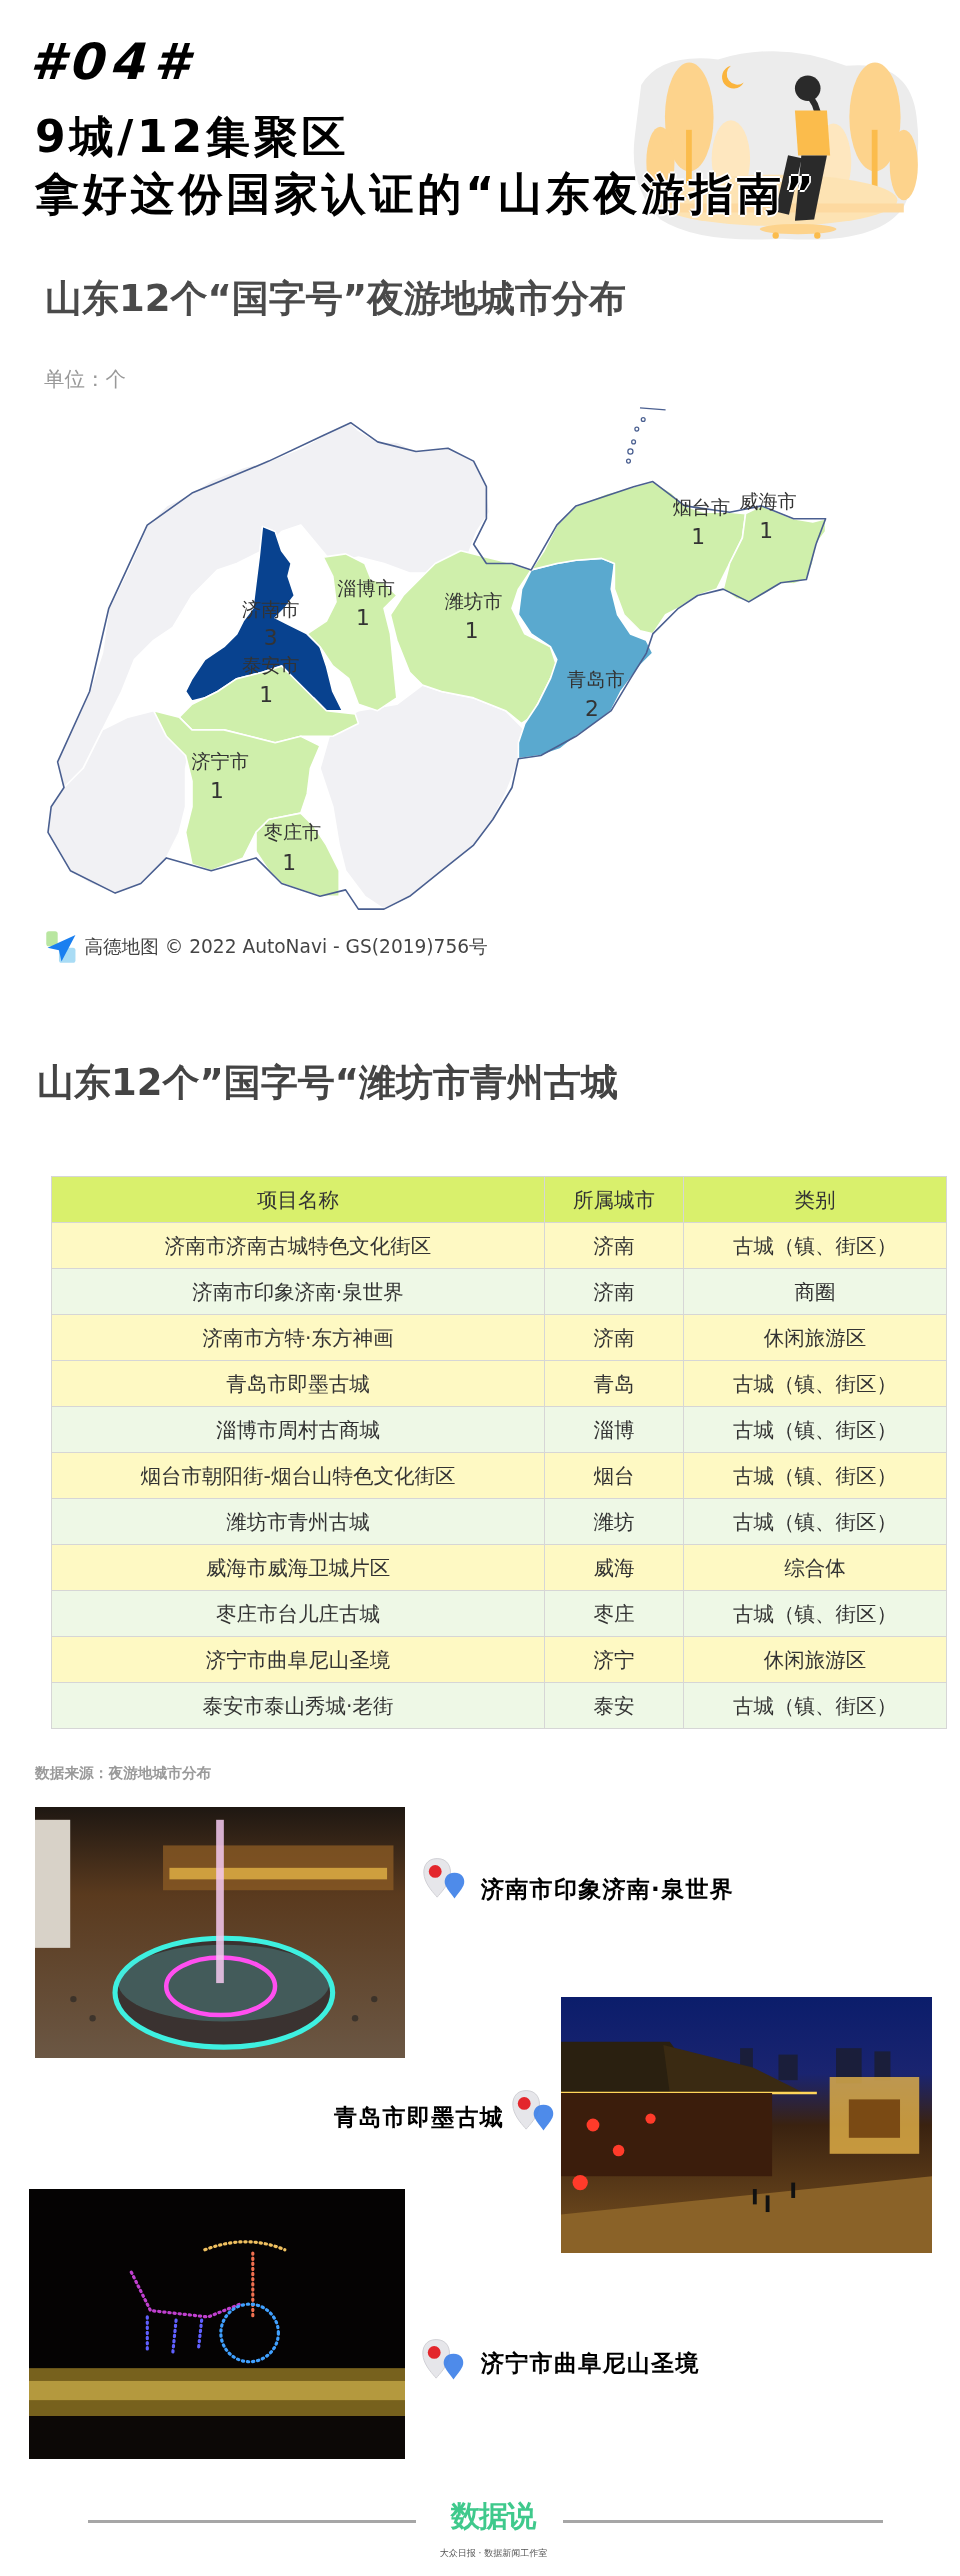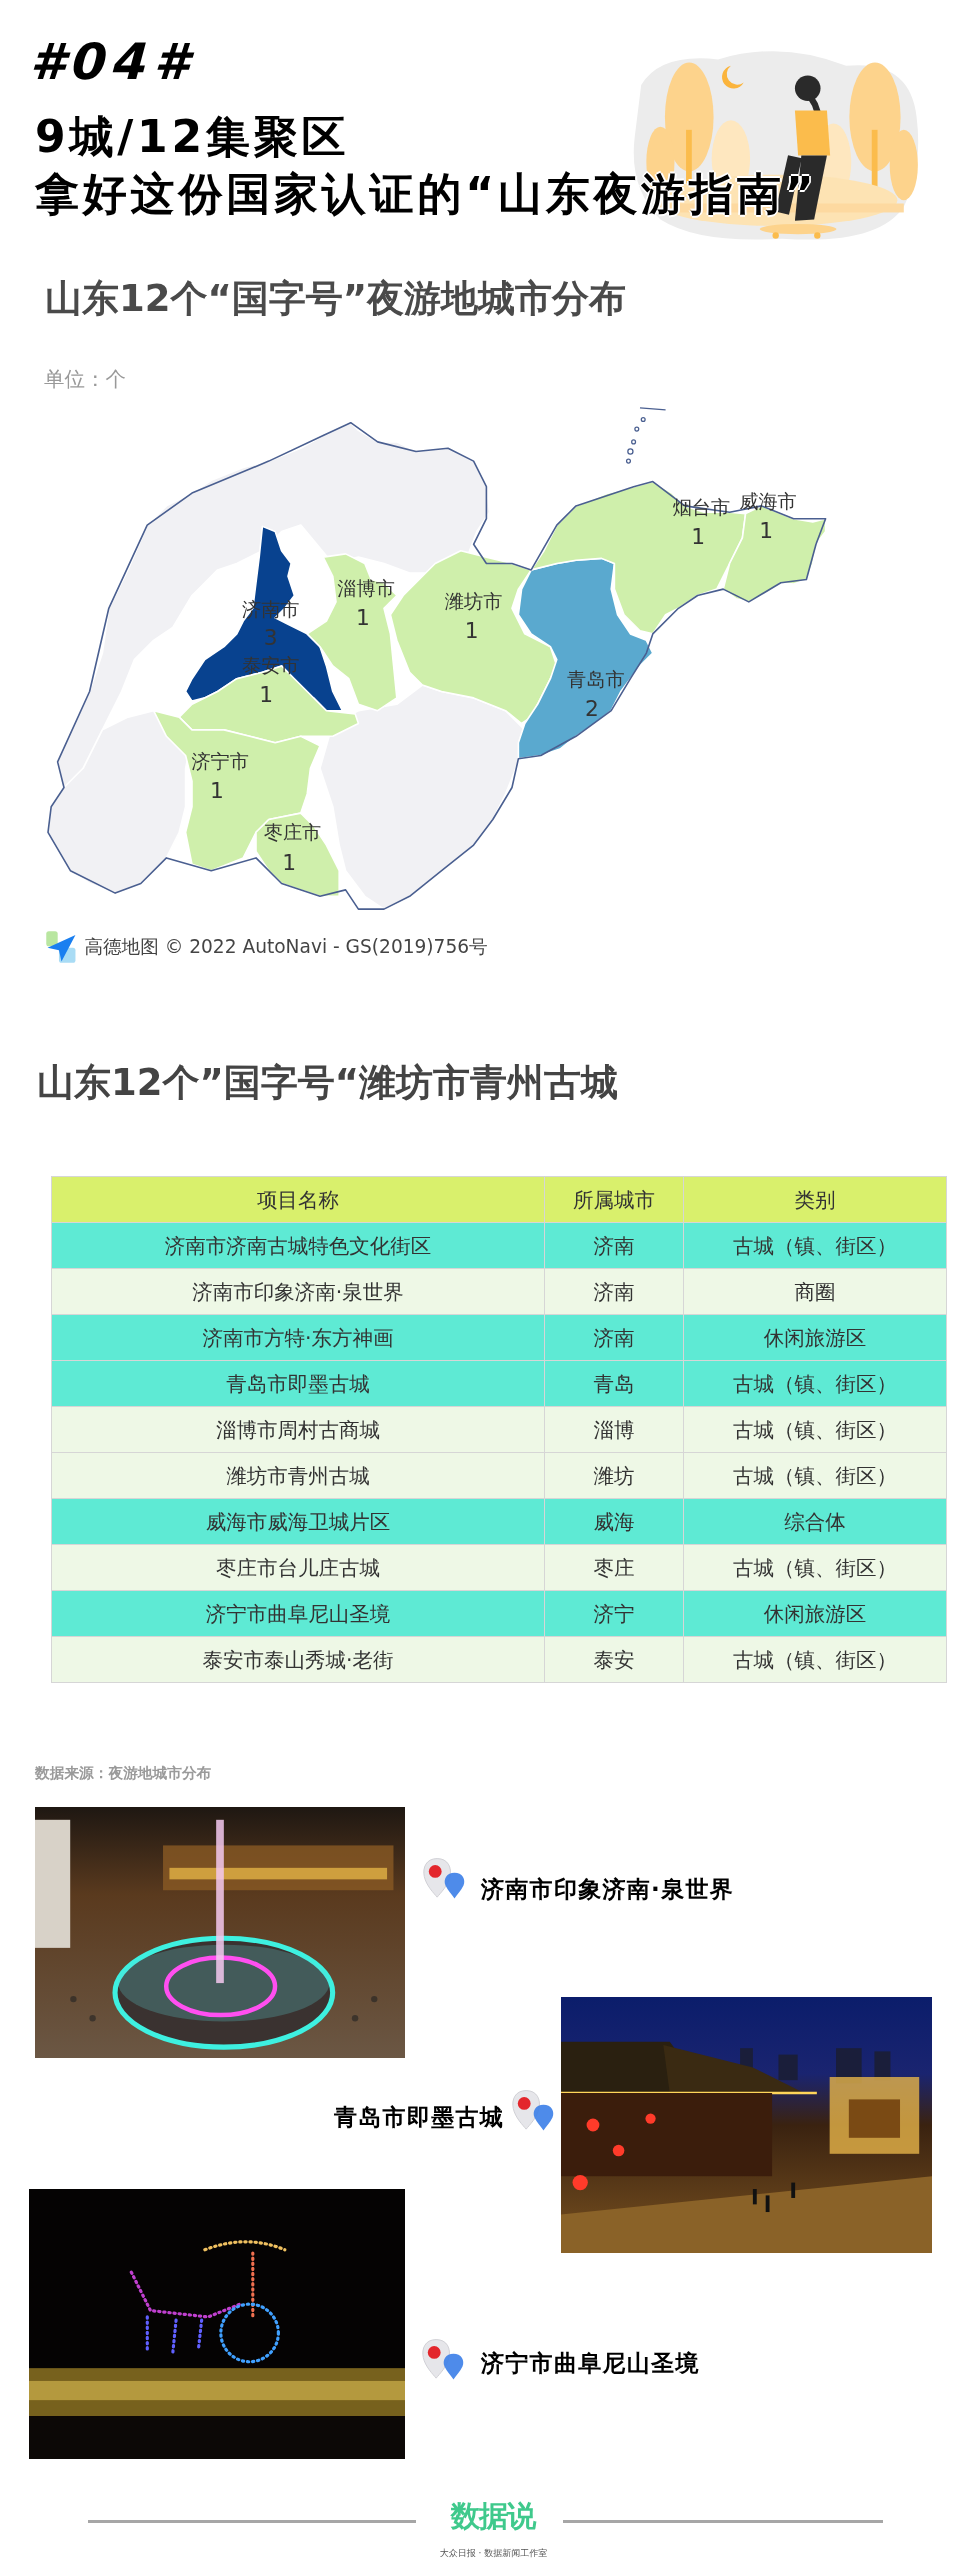--- a/index.html
+++ b/index.html
@@ -29,21 +29,21 @@
   .attrib { left: 45px; top: 931px; height: 32px; display: flex; align-items: center; gap: 6.4px;
             font-size: 18.6px; color: #444; }
   .attrib-logo { width: 33px; height: 32px; position: relative; }
 
   
   .tbl { left: 35px; top: 1176px; width: 895px; border-collapse: collapse; table-layout: fixed; margin-left: 16px; }
   .tbl td, .tbl th { border: 1.9px solid #d6d6d6; height: 46px; text-align: center; font-size: 20.5px;
                      font-weight: normal; color: #333; padding: 0 3.8px; white-space: nowrap; }
   .tbl th { background: #d9f06c; }
   .tbl tr.alt td { background: #eef8e6; }
-  .tbl tr.plain td { background: #5eead4; }
+  .tbl tr.plain td { background: #fef9c3; }
 
   .source { left: 35px; top: 1764px; font-size: 14.7px; font-weight: bold; color: #9a9a9a; }
 
   
   .photo { overflow: hidden; }
   .photo svg { display: block; width: 100%; height: 100%; }
   .pin { width: 49px; height: 45px; }
   .place-label { font-size: 23px; font-weight: bold; color: #000; white-space: nowrap; letter-spacing: 1.3px; }
 
   
@@ -194,20 +194,25 @@
         <td>休闲旅游区</td>
       </tr>
     <tr class="plain">
         <td>青岛市即墨古城</td>
         <td>青岛</td>
         <td>古城（镇、街区）</td>
       </tr>
     <tr class="alt">
         <td>淄博市周村古商城</td>
         <td>淄博</td>
+        <td>古城（镇、街区）</td>
+      </tr>
+    <tr class="plain">
+        <td>烟台市朝阳街-烟台山特色文化街区</td>
+        <td>烟台</td>
         <td>古城（镇、街区）</td>
       </tr>
     <tr class="alt">
         <td>潍坊市青州古城</td>
         <td>潍坊</td>
         <td>古城（镇、街区）</td>
       </tr>
     <tr class="plain">
         <td>威海市威海卫城片区</td>
         <td>威海</td>

